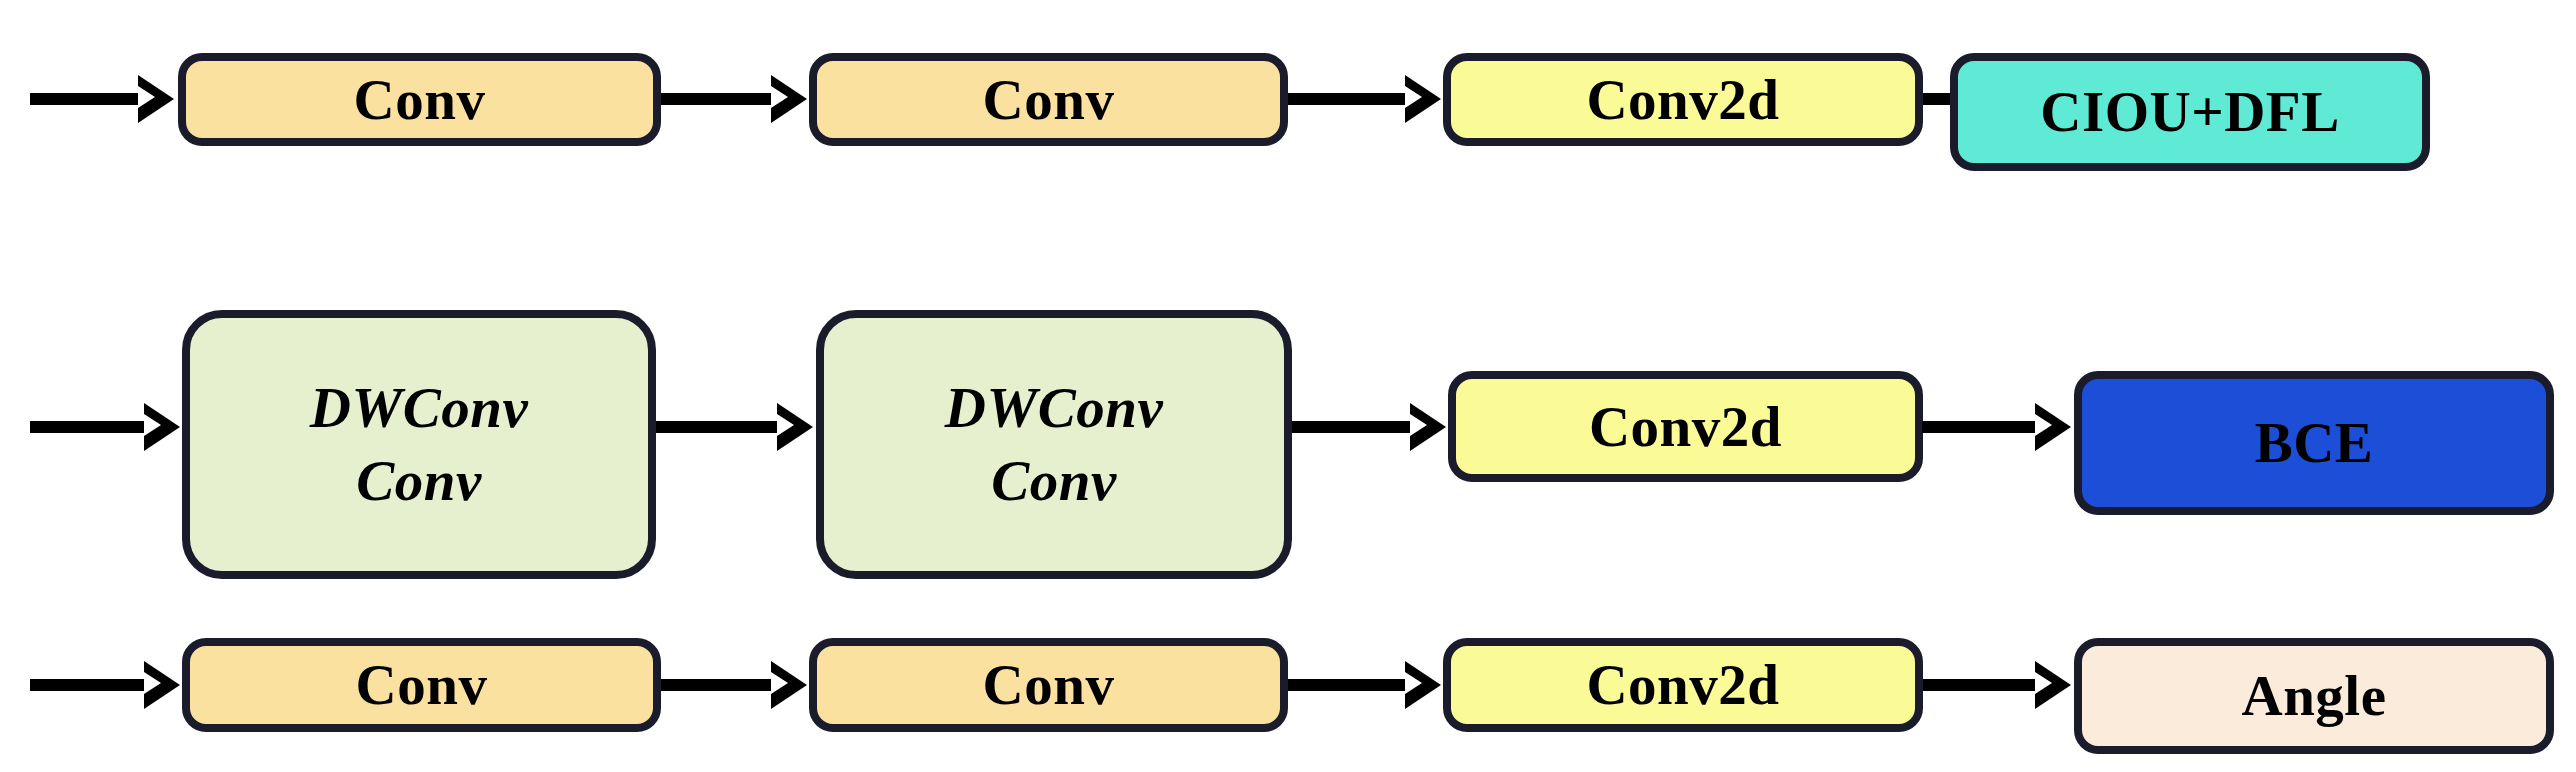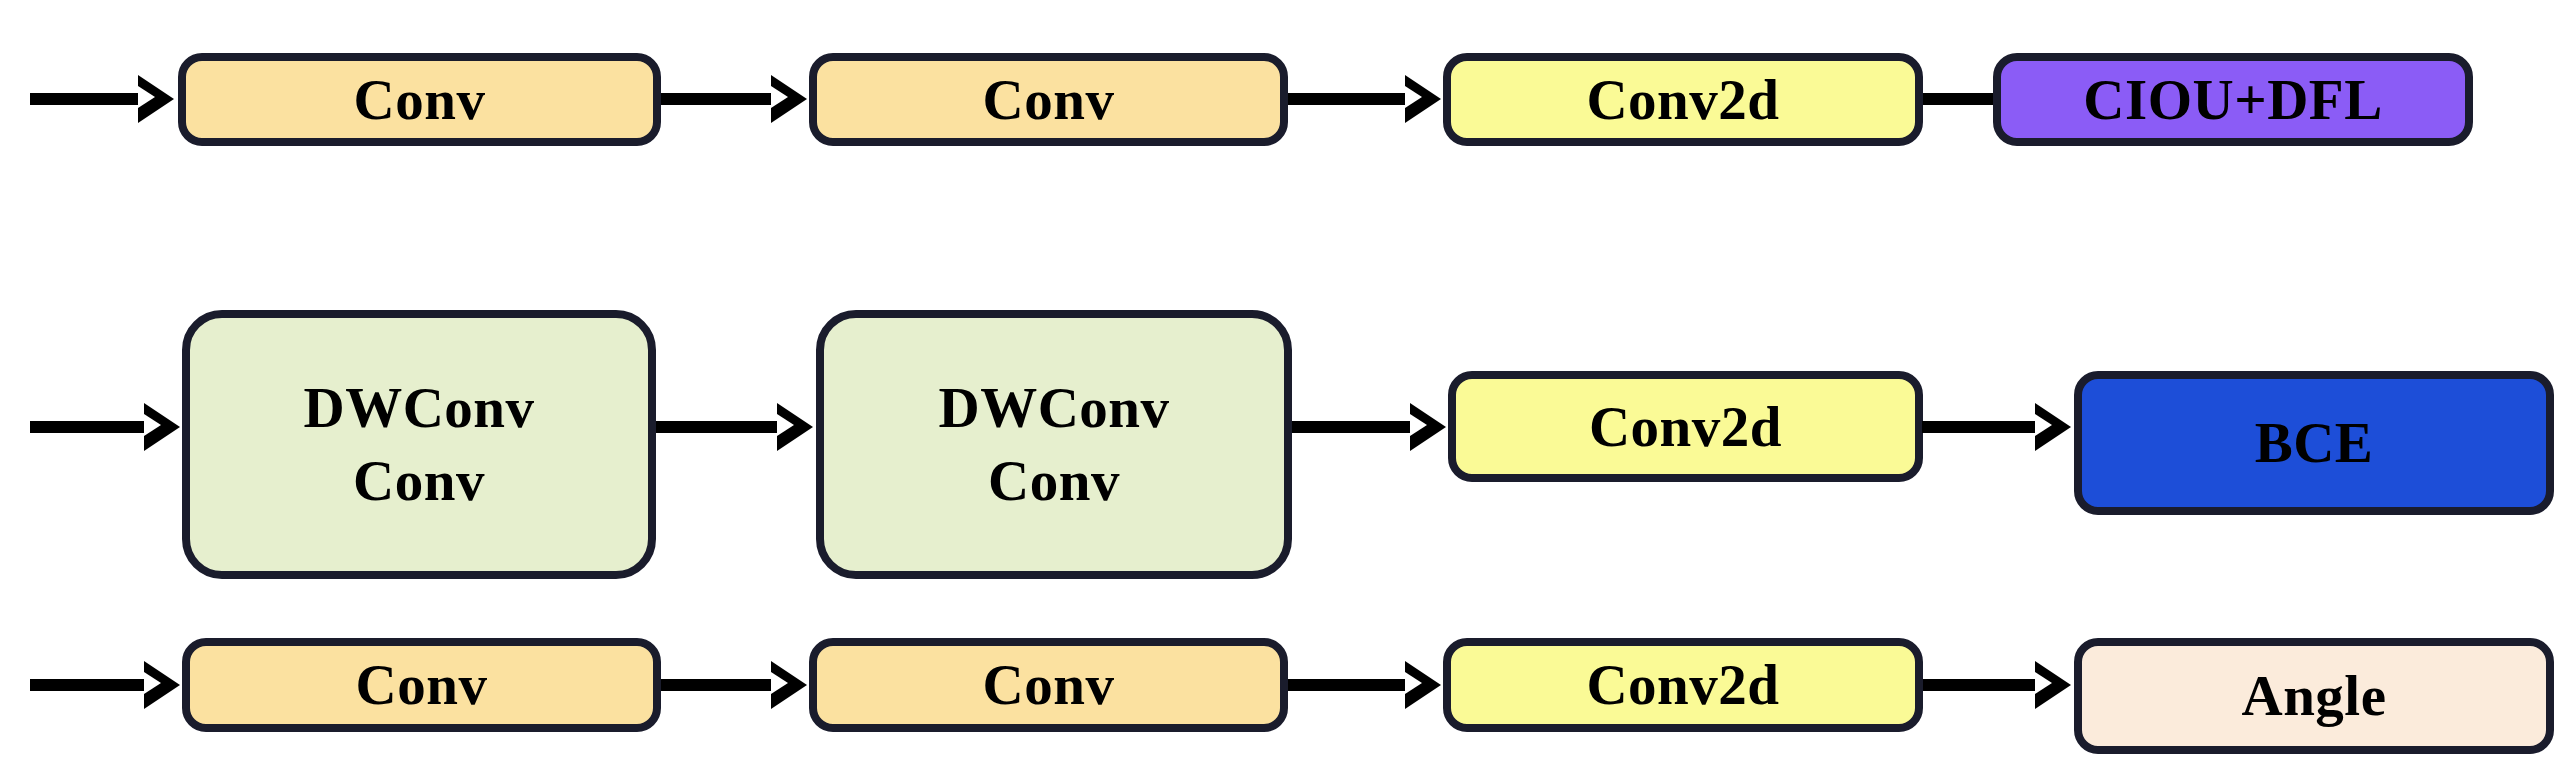--- a/index.html
+++ b/index.html
@@ -35,20 +35,21 @@
     font-weight: bold;
     font-size: 57px;
     line-height: 1.05;
     letter-spacing: 0.5px;
     text-align: center;
     white-space: nowrap;
   }
   .node.two-line {
     border-radius: 40px;
     line-height: 1.28;
+    font-style: italic;
   }
   .node .nline {
     display: block;
   }
   
   .arrow {
     position: absolute;
     height: 0;
   }
   .arrow .shaft {
@@ -112,21 +113,21 @@
 
     <div class="node" style="left:1443px; top:53px; width:480px; height:93px; background:#fafa96;">
       <span class="nline">Conv2d</span>
     </div>
 
     <div class="arrow" style="left:1923px; top:99px; width:150px;">
       <div class="shaft" style="width:116px;"></div>
       <div class="head" style="left:112px;"></div>
     </div>
 
-    <div class="node" style="left:1993px; top:53px; width:480px; height:93px; background:#8b5cf6;">
+    <div class="node" style="left:1950px; top:53px; width:480px; height:118px; background:#5eead4;">
       <span class="nline">CIOU+DFL</span>
     </div>
   </div>
 
   <div class="row">
 
     <div class="arrow" style="left:30px; top:427px; width:152px;">
       <div class="shaft" style="width:118px;"></div>
       <div class="head" style="left:114px;"></div>
     </div>

